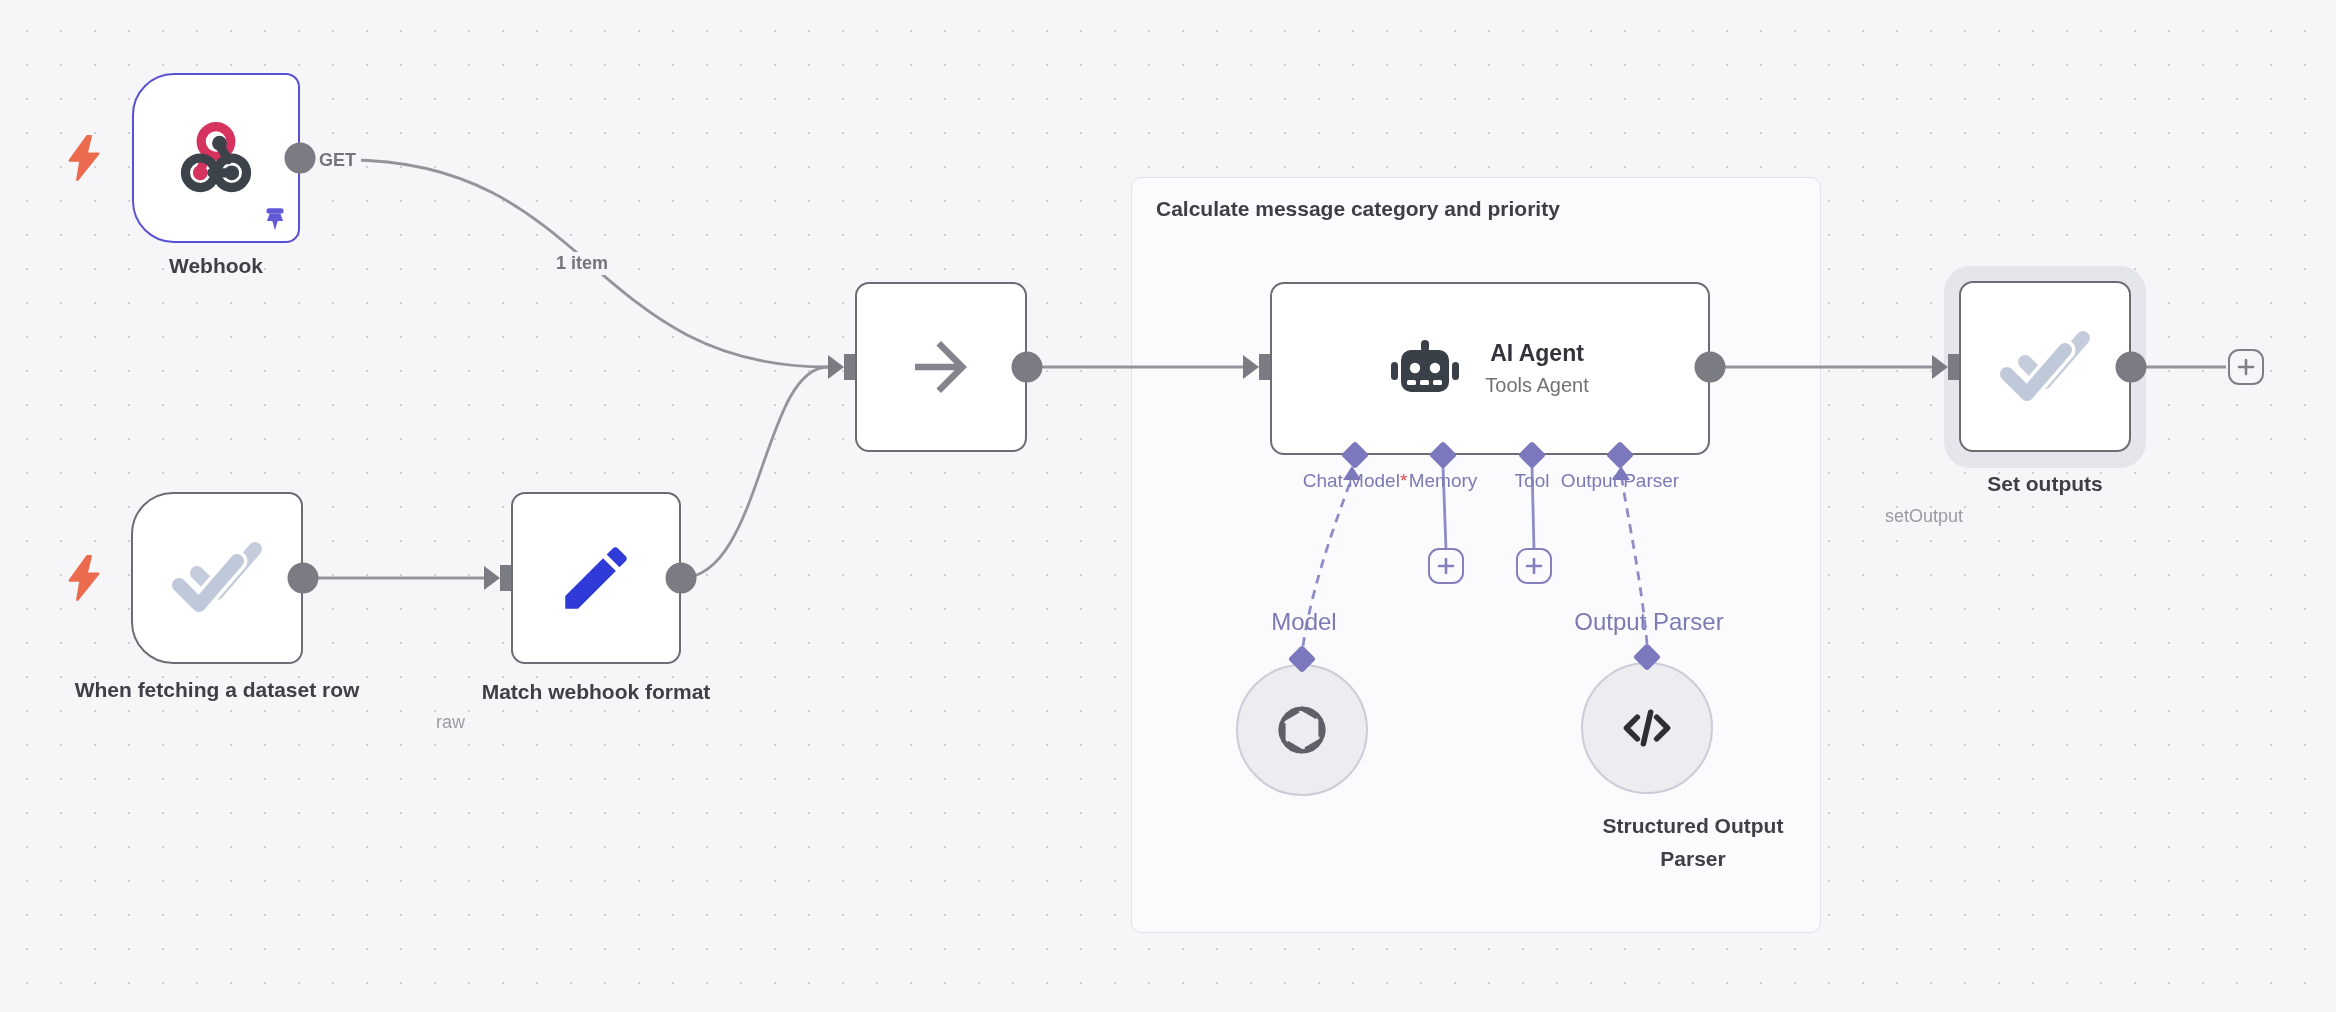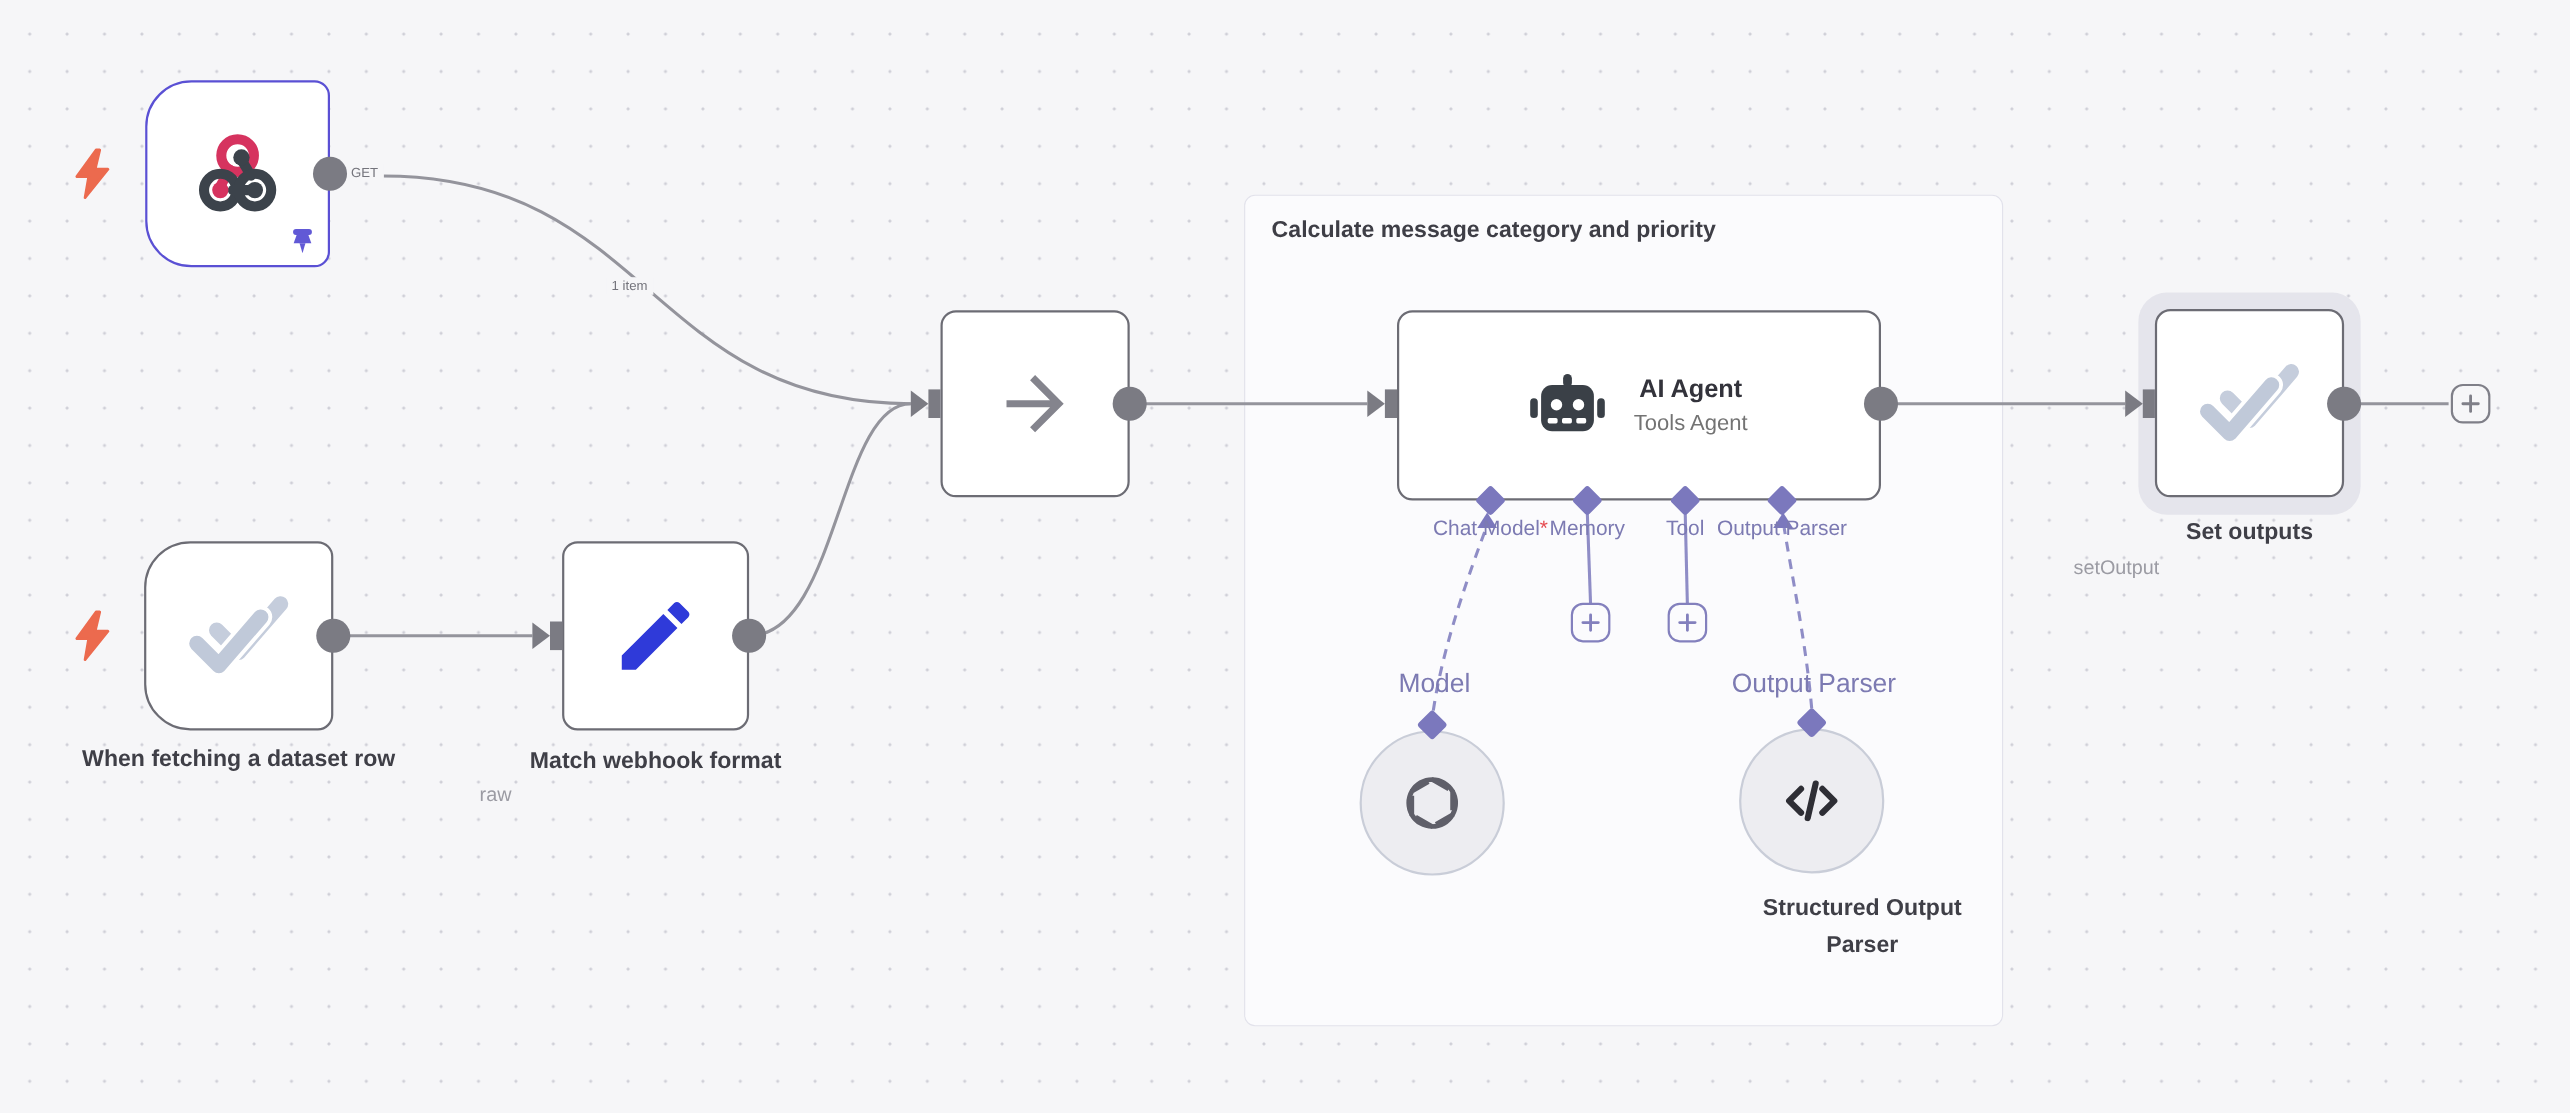--- a/index.html
+++ b/index.html
@@ -27,22 +27,22 @@
   .node-sub{position:absolute;font-size:18px;color:#9b9ba3;text-align:left;z-index:2;}
   .agent-text{display:flex;flex-direction:column;align-items:center;margin-left:26px;}
   .agent-title{font-size:23px;font-weight:bold;color:#33333b;}
   .agent-sub{font-size:20px;color:#737373;margin-top:7px;}
 
   
   .subnode{position:absolute;width:132px;height:132px;border-radius:50%;background:#ededf1;
     border:2px solid #c9cdd8;box-sizing:border-box;display:flex;align-items:center;justify-content:center;z-index:2;}
 
   
-  .edge-label{position:absolute;font-size:12px;color:#74747c;background:#f6f6f8;
-    padding:1px 5px;z-index:2;white-space:nowrap;}
+  .edge-label{position:absolute;font-size:18px;color:#74747c;background:#f6f6f8;
+    padding:1px 5px;z-index:2;white-space:nowrap;font-weight:bold;}
 
   
   .port-label{position:absolute;top:470px;transform:translateX(-50%);font-size:19px;
     color:#7c7ab2;white-space:nowrap;z-index:4;background:transparent;}
   .req{color:#e5484d;font-size:19px;}
   .subport-label{position:absolute;top:608px;transform:translateX(-50%);font-size:24px;
     color:#7c7ab2;white-space:nowrap;z-index:4;}
 
   
   .plus-btn{position:absolute;width:36px;height:36px;border-radius:11px;box-sizing:border-box;
@@ -105,20 +105,21 @@
       </g>
     </svg>
     <svg style="position:absolute;right:8px;bottom:6px" width="30" height="30" viewBox="0 0 28 28">
       <g fill="#6159d6">
         <rect x="6" y="3" width="16" height="5" rx="2.5"></rect>
         <path d="M9 8 L19 8 L21.5 15 L6.5 15 Z"></path>
         <path d="M11.5 15 L16.5 15 L14 23.5 Z"></path>
       </g>
     </svg>
   </div>
+  <div class="node-label" style="left:66px;top:250px;width:300px">Webhook</div>
   <div class="edge-label" style="left:314px;top:149px">GET</div>
 
   <div class="node trigger" style="left:131px;top:492px;width:172px;height:172px">
     <svg class="icon" width="92" height="82" viewBox="0 0 92 82">
       <path d="M26 36 L46 56 L84 12" stroke="#c5cddc" stroke-width="14" fill="none" stroke-linecap="round" stroke-linejoin="round"></path>
       <path d="M8 48 L28 68 L66 24" stroke="#ffffff" stroke-width="21" fill="none" stroke-linecap="round" stroke-linejoin="round"></path>
       <path d="M8 48 L28 68 L66 24" stroke="#c0c9d9" stroke-width="14" fill="none" stroke-linecap="round" stroke-linejoin="round"></path>
     </svg>
   </div>
   <div class="node-label" style="left:57px;top:674px;width:320px">When fetching a dataset row</div>

